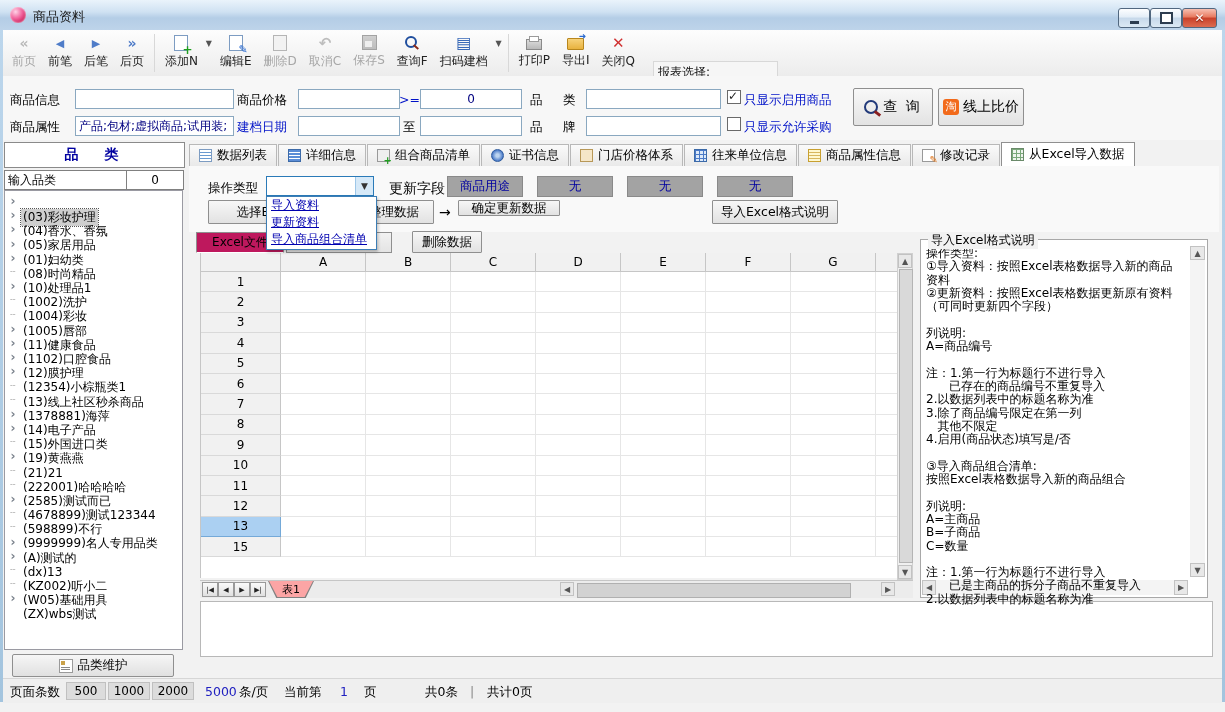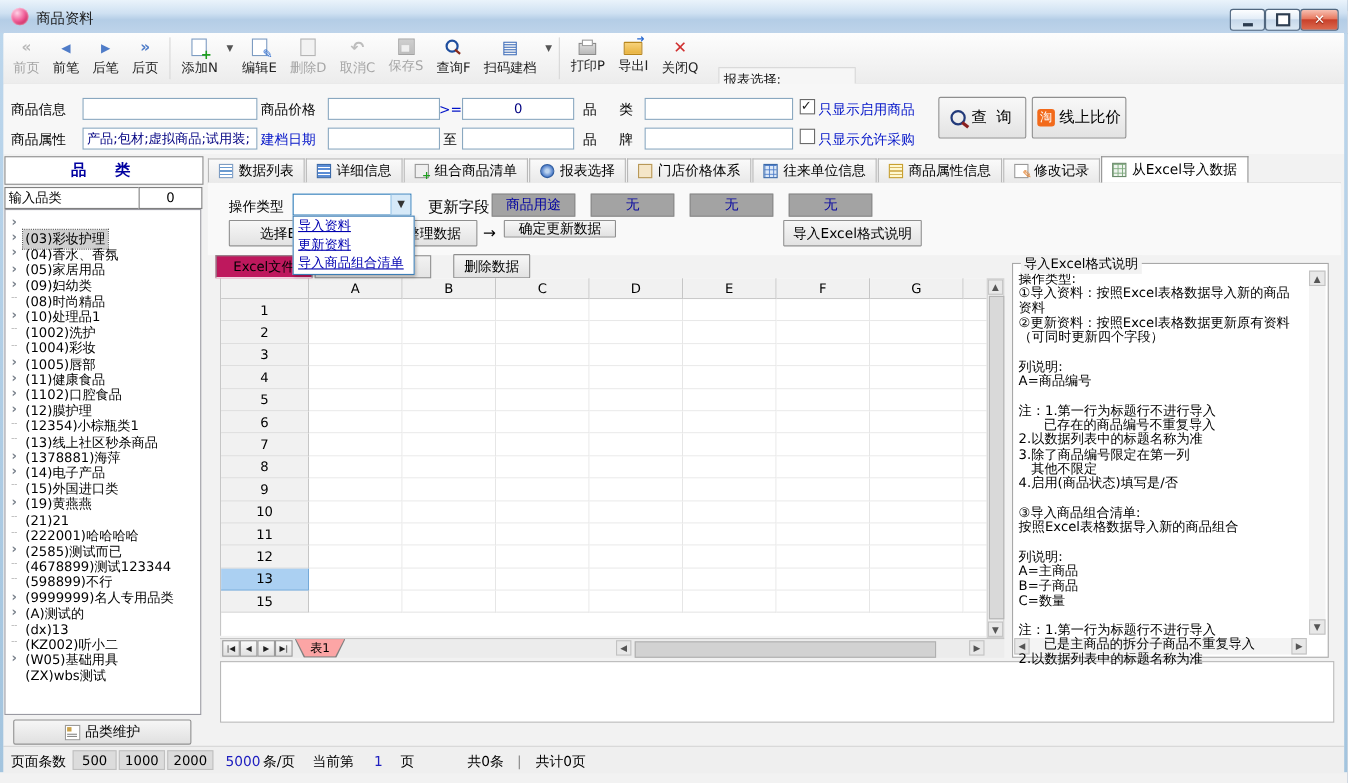--- a/index.html
+++ b/index.html
@@ -320,21 +320,21 @@
       <div class="tree-item">
         <span class="tree-glyph tree-chevron">›</span>
         <span class="tree-label">(04)香水、香氛</span>
       </div>
       <div class="tree-item">
         <span class="tree-glyph tree-chevron">›</span>
         <span class="tree-label">(05)家居用品</span>
       </div>
       <div class="tree-item">
         <span class="tree-glyph tree-chevron">›</span>
-        <span class="tree-label">(09)妇幼类</span>
+        <span class="tree-label">(01)妇幼类</span>
       </div>
       <div class="tree-item">
         <span class="tree-glyph tree-chevron">›</span>
         <span class="tree-label">(08)时尚精品</span>
       </div>
       <div class="tree-item">
         <span class="tree-glyph tree-dash">╌</span>
         <span class="tree-label">(10)处理品1</span>
       </div>
       <div class="tree-item">
@@ -443,21 +443,21 @@
       <div class="tab">
         <span class="tabico detail-info-icon"></span>
         <span class="tab-label">详细信息</span>
       </div>
       <div class="tab">
         <span class="tabico combo-list-icon"></span>
         <span class="tab-label">组合商品清单</span>
       </div>
       <div class="tab">
         <span class="tabico cert-icon"></span>
-        <span class="tab-label">报表选择</span>
+        <span class="tab-label">证书信息</span>
       </div>
       <div class="tab">
         <span class="tabico store-price-icon"></span>
         <span class="tab-label">门店价格体系</span>
       </div>
       <div class="tab">
         <span class="tabico partner-info-icon"></span>
         <span class="tab-label">往来单位信息</span>
       </div>
       <div class="tab">

